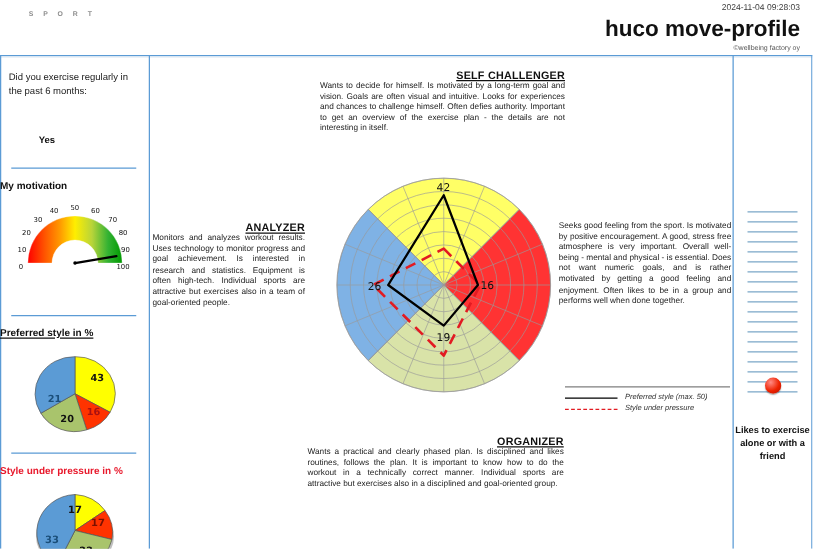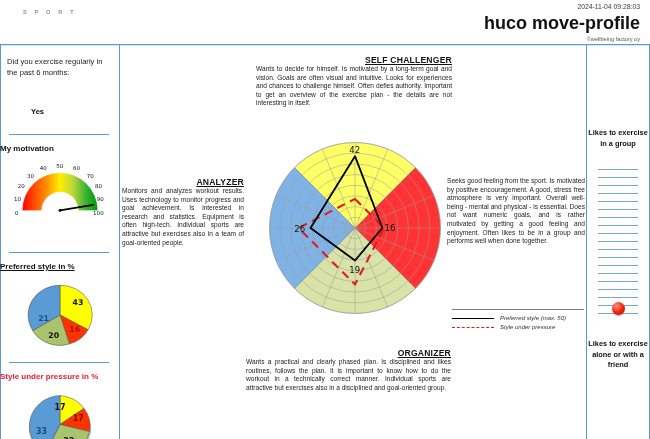--- a/index.html
+++ b/index.html
@@ -268,21 +268,20 @@
         <span>Preferred style (max. 50)</span>
       </div>
       <div class="legend-row">
         <span class="legend-swatch sw-dash"></span>
         <span>Style under pressure</span>
       </div>
     </div>
   </div>
 
   <div class="right">
-    <div class="r-label r-top">Likes to exercise in a group</div>
     <div class="ladder">
       <div class="ladder-line" style="top:0px"></div>
       <div class="ladder-line" style="top:8px"></div>
       <div class="ladder-line" style="top:16px"></div>
       <div class="ladder-line" style="top:24px"></div>
       <div class="ladder-line" style="top:32px"></div>
       <div class="ladder-line" style="top:40px"></div>
       <div class="ladder-line" style="top:48px"></div>
       <div class="ladder-line" style="top:56px"></div>
       <div class="ladder-line" style="top:64px"></div>

